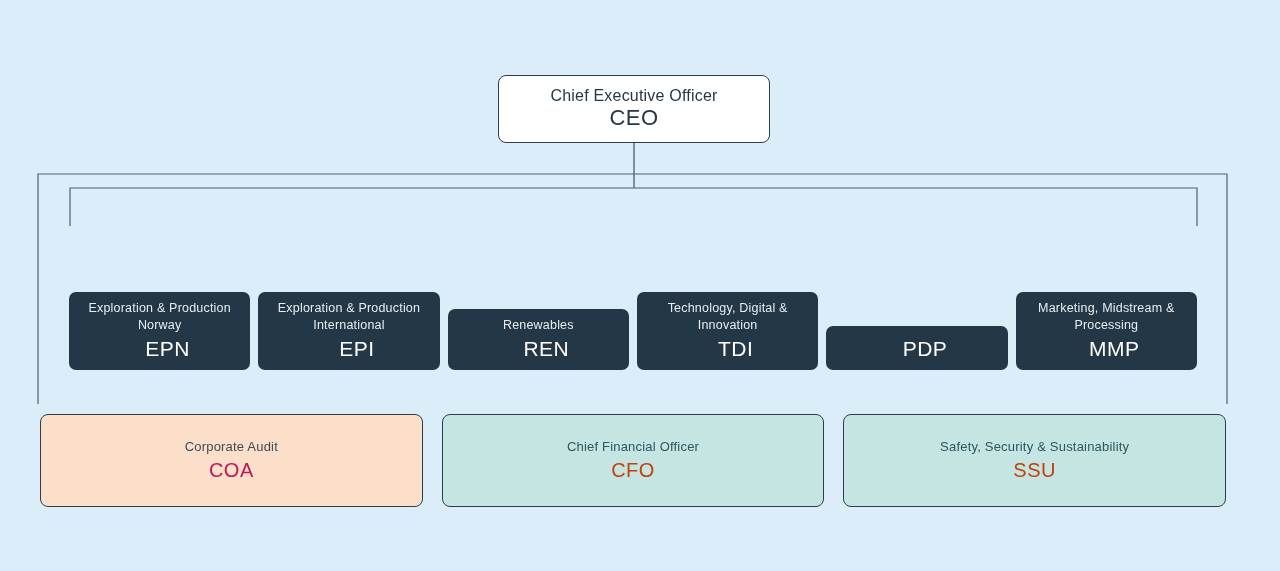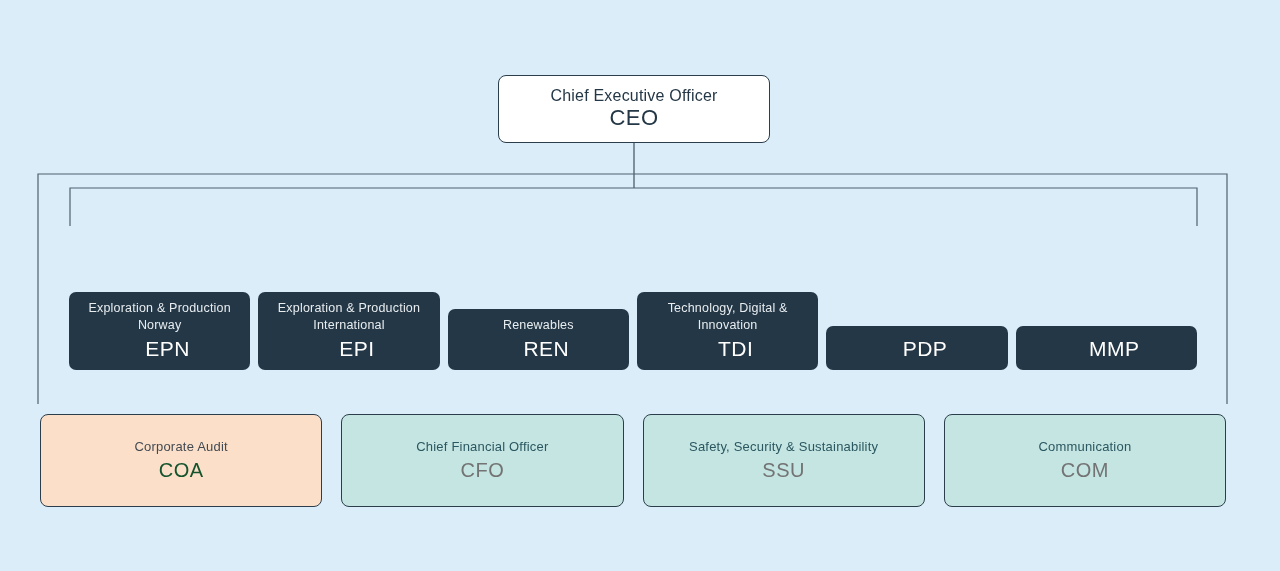--- a/index.html
+++ b/index.html
@@ -80,27 +80,27 @@
     gap: 19px;
   }
   .staff-row .node {
     flex: 1 1 0;
     background: #c4e5e2;
     border: 1px solid #2c3e4c;
     color: #24505a;
     padding: 6px 10px;
   }
   .staff-row .box-title { font-size: 13px; color: #2b5760; }
-  .staff-row .box-code { font-size: 20px; color: #737373; }
+  .staff-row .box-code { font-size: 20px; color: #c2410c; }
   .staff-row .node.highlight {
     background: #fbdfc8;
     color: #3a434c;
   }
   .staff-row .node.highlight .box-title { color: #424a53; }
-  .staff-row .node.highlight .box-code { color: #14532d; }
+  .staff-row .node.highlight .box-code { color: #be185d; }
 </style>
 </head>
 <body>
 
 <div class="canvas">
 
   <svg class="connectors" viewBox="0 0 1280 571">
     <path d="M634 143 L634 188" stroke="#3f525f" stroke-width="1.2" fill="none"></path>
     <path d="M38 404 L38 174 L1227 174 L1227 404" stroke="#4e6170" stroke-width="1.2" fill="none"></path>
     <path d="M70 226 L70 188 L1197 188 L1197 226" stroke="#4e6170" stroke-width="1.2" fill="none"></path>
@@ -125,36 +125,33 @@
       <div class="box-code">REN</div>
     </div>
     <div class="node">
       <div class="box-title">Technology, Digital &amp; Innovation</div>
       <div class="box-code">TDI</div>
     </div>
     <div class="node">
       <div class="box-code">PDP</div>
     </div>
     <div class="node">
+      <div class="box-title">Marketing, Midstream &amp; Processing</div>
       <div class="box-code">MMP</div>
     </div>
   </div>
 
   <div class="staff-row">
     <div class="node highlight">
       <div class="box-title">Corporate Audit</div>
       <div class="box-code">COA</div>
     </div>
     <div class="node">
       <div class="box-title">Chief Financial Officer</div>
       <div class="box-code">CFO</div>
     </div>
     <div class="node">
       <div class="box-title">Safety, Security &amp; Sustainability</div>
       <div class="box-code">SSU</div>
     </div>
-    <div class="node">
-      <div class="box-title">Communication</div>
-      <div class="box-code">COM</div>
-    </div>
   </div>
 
 </div>
 
 </body></html>

